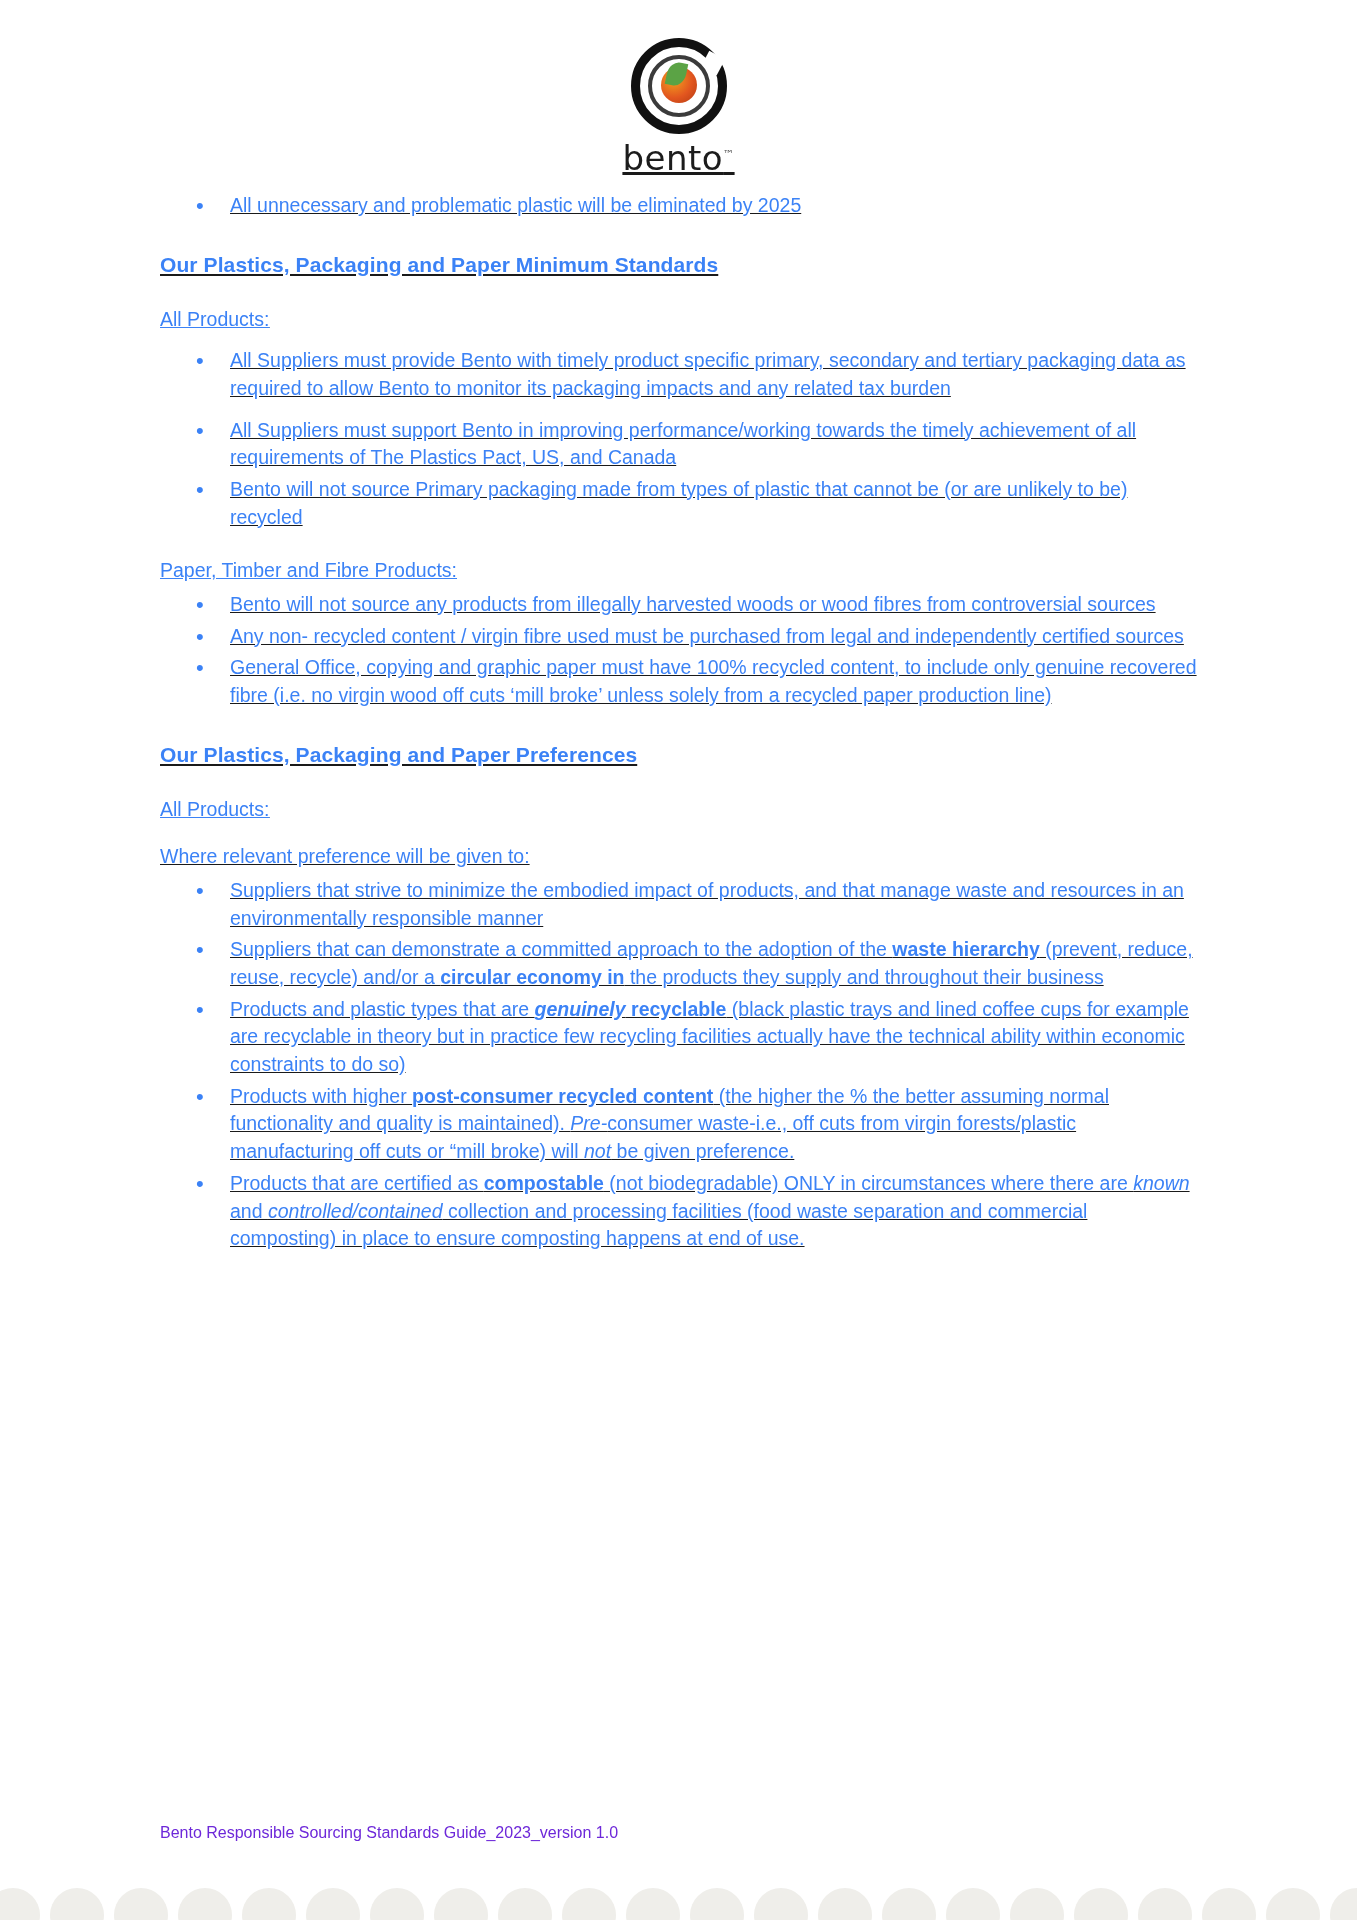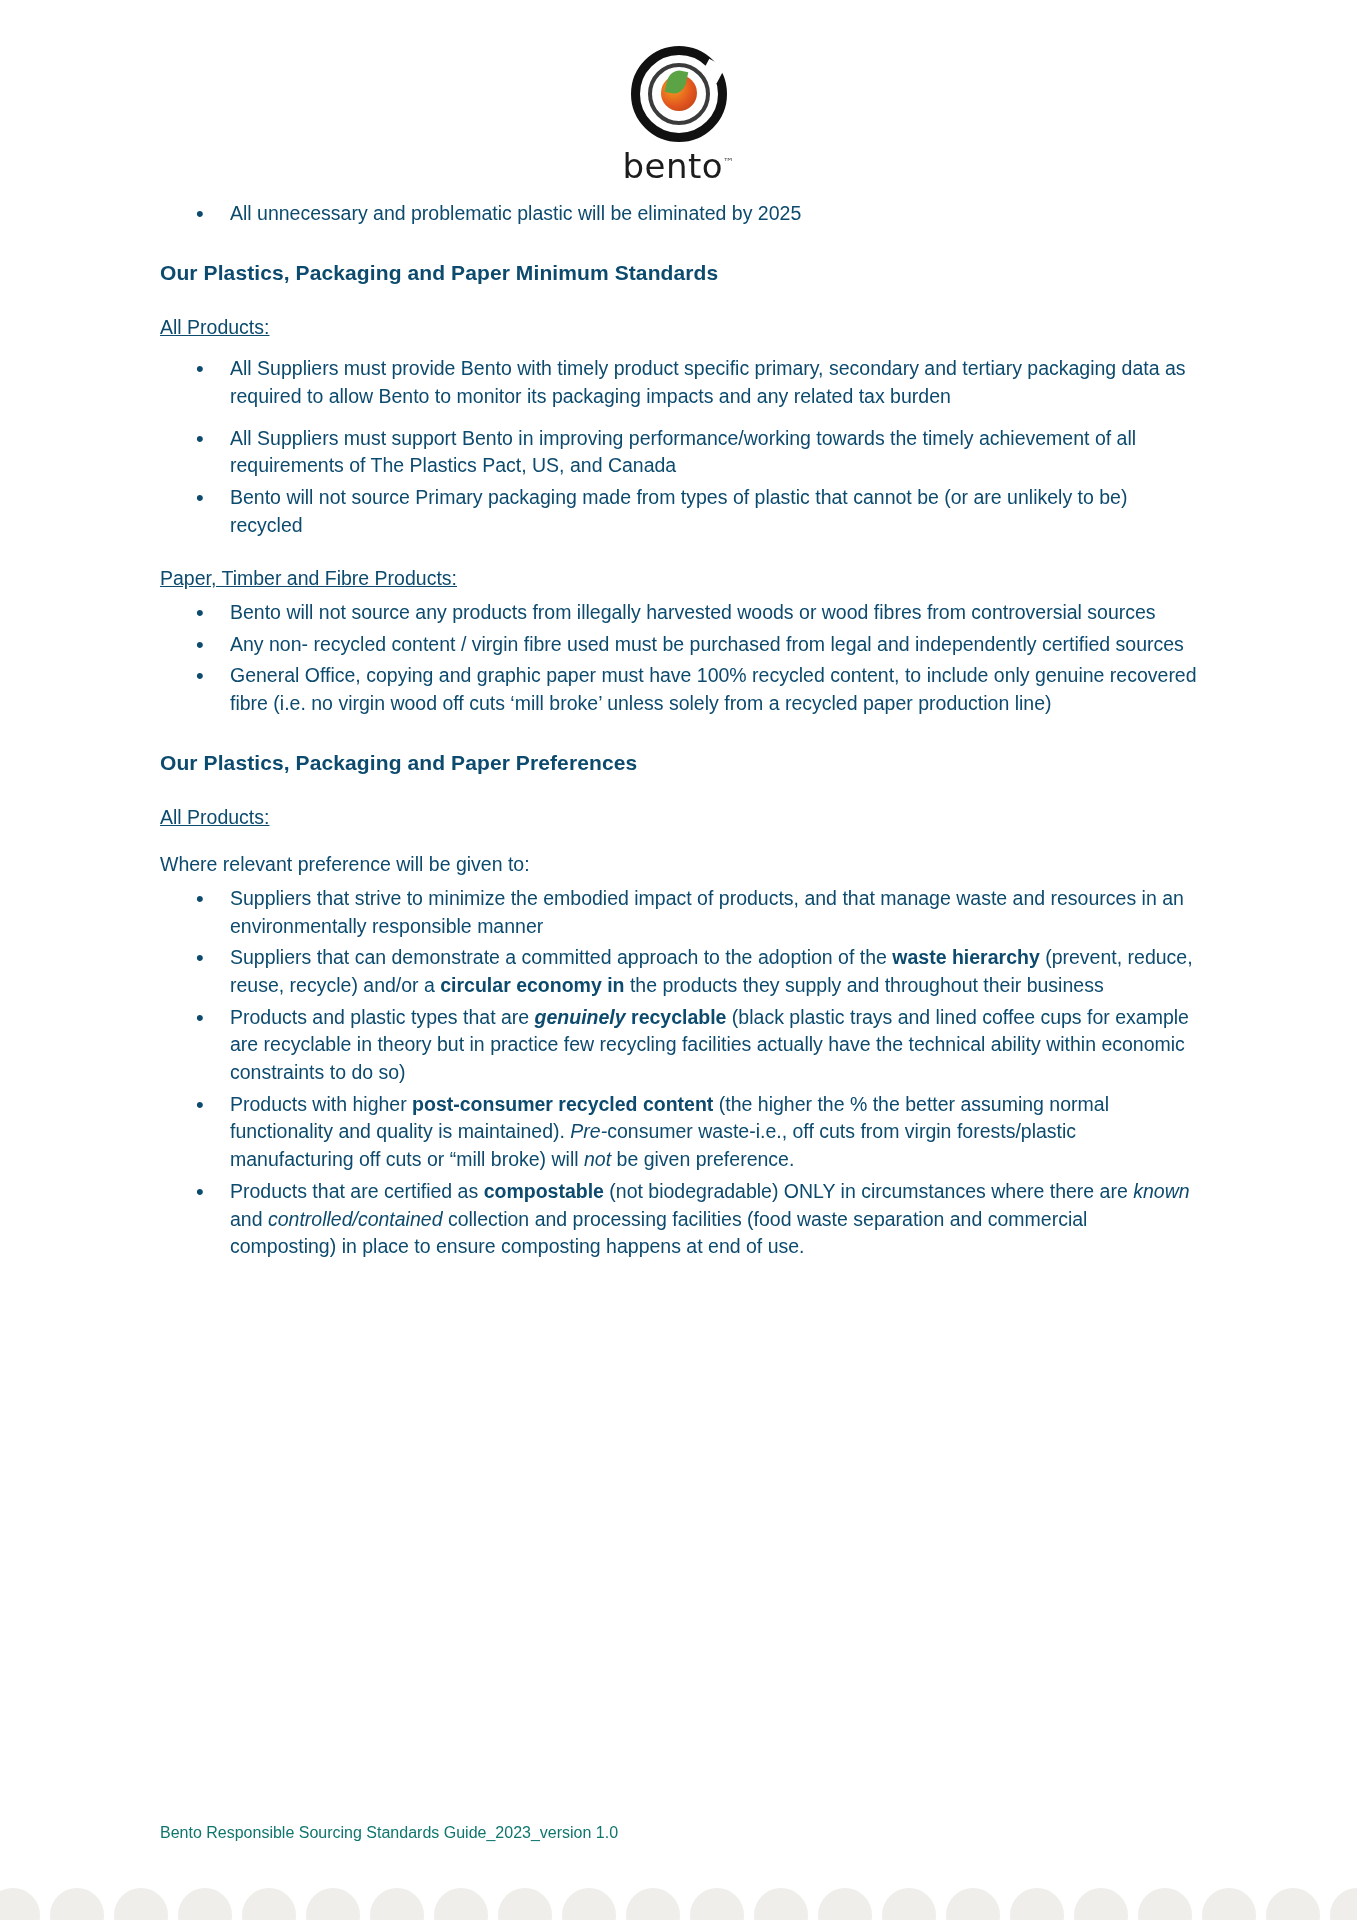--- a/index.html
+++ b/index.html
@@ -13,21 +13,22 @@
     position: relative;
     font-family: "Liberation Sans", sans-serif;
     color: #1a1a1a;
     overflow-x: hidden;
   }
   .page {
     position: relative;
     width: 1357px;
     min-height: 1920px;
     box-sizing: border-box;
-    padding: 16px 0 0 0;
+    padding: 8px 0 0 0;
+    text-decoration: underline;
   }
 
   
   .logo-block {
     width: 100%;
     display: flex;
     justify-content: center;
     padding-top: 30px;
   }
   .logo {
@@ -100,21 +101,21 @@
     vertical-align: super;
     color: #555;
   }
 
   
   .content {
     padding: 0 160px 0 160px;
     box-sizing: border-box;
     font-size: 19.5px;
     line-height: 1.42;
-    color: #0c4a6e;
+    color: #3b82f6;
   }
   .h-section {
     font-weight: bold;
     font-size: 21px;
     margin: 30px 0 0 0;
     letter-spacing: 0.1px;
   }
   .h-underline {
     text-decoration: underline;
     margin: 26px 0 0 0;
@@ -147,21 +148,21 @@
   li.justify { text-align: justify; padding-right: 4px; }
   b, strong { font-weight: bold; }
   i, em { font-style: italic; }
 
   
   .footer {
     position: absolute;
     left: 160px;
     bottom: 78px;
     font-size: 16px;
-    color: #0f766e;
+    color: #6d28d9;
   }
   .bottom-band {
     position: absolute;
     left: 0;
     bottom: 0;
     width: 100%;
     height: 44px;
     overflow: hidden;
   }
   .bottom-band .circles {

